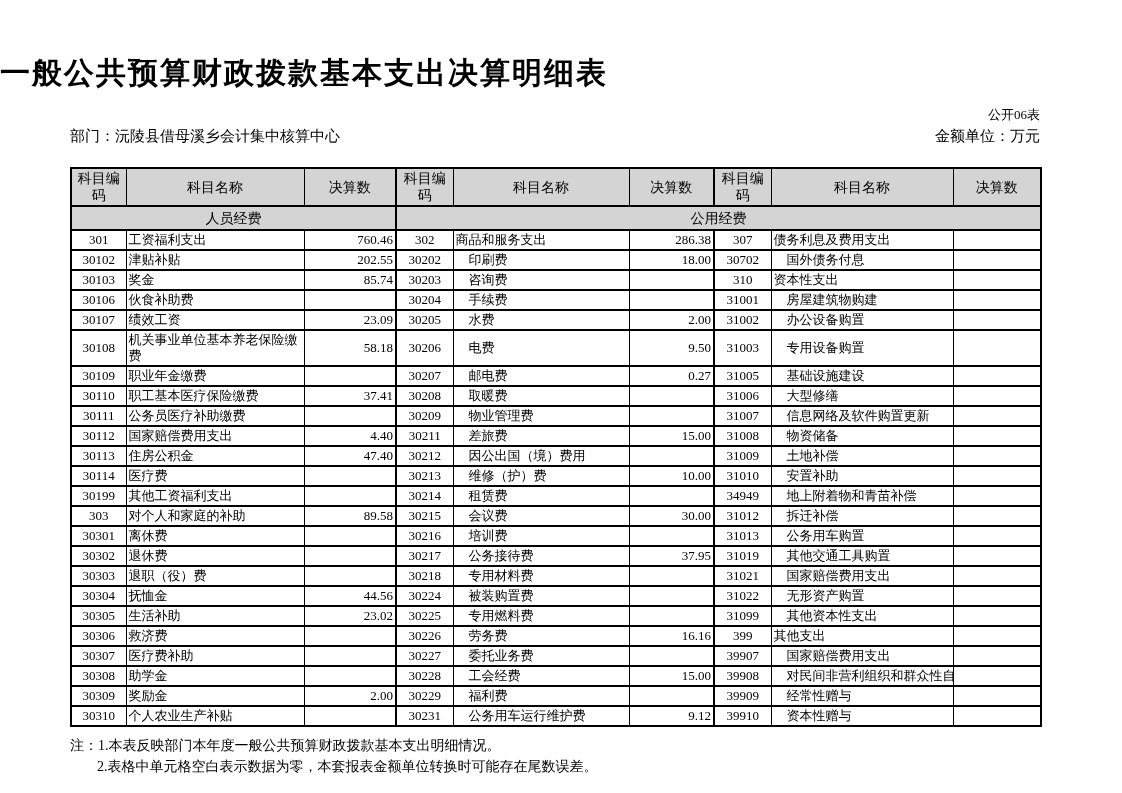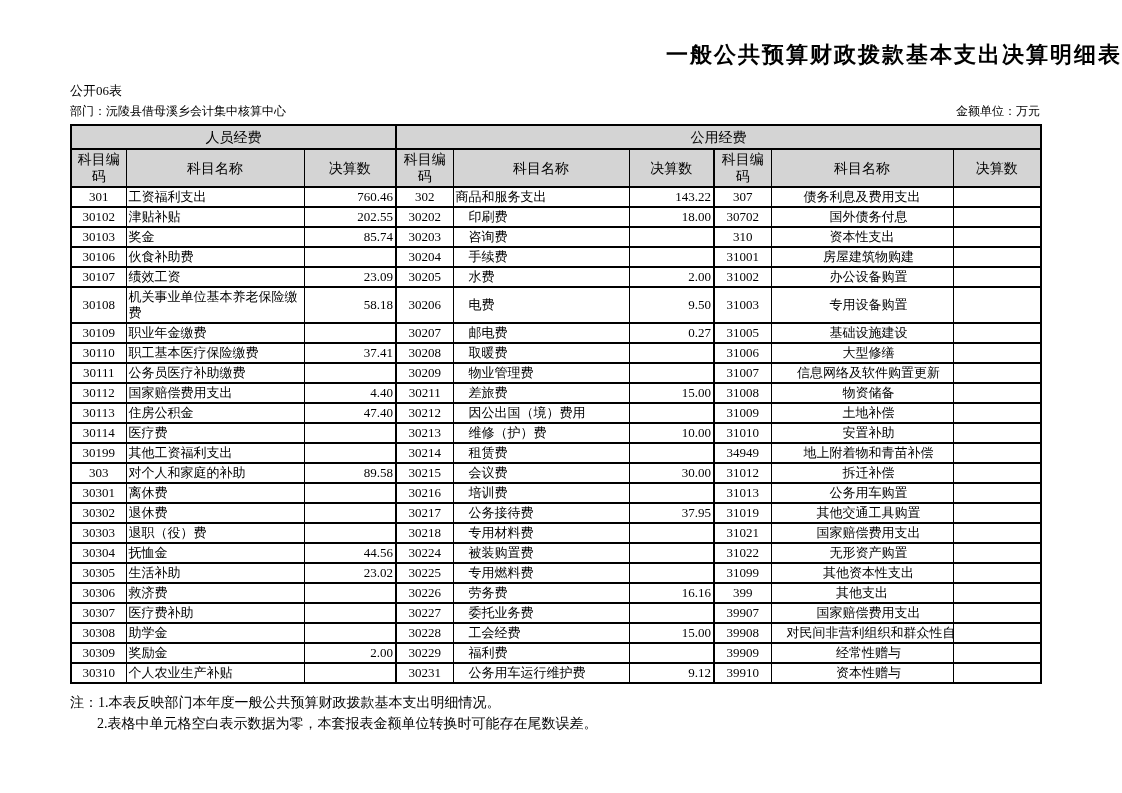--- a/index.html
+++ b/index.html
@@ -10,41 +10,41 @@
     font-family: "Liberation Serif", "DejaVu Serif", serif;
   }
   .page {
     position: relative;
     width: 1122px;
     height: 793px;
     overflow: hidden;
     background: #ffffff;
   }
   .title {
-    margin-top: 40px;
-    text-align: right;
-    font-size: 22px;
+    margin-top: 53px;
+    text-align: left;
+    font-size: 30px;
     font-weight: bold;
     letter-spacing: 2px;
   }
   .content {
     margin-left: 70px;
     width: 970px;
   }
   .table-code {
     margin-top: 12px;
-    text-align: left;
+    text-align: right;
     font-size: 13px;
   }
   .meta-row {
     display: flex;
     justify-content: space-between;
     align-items: flex-end;
-    font-size: 12px;
-    margin: 3px 0 4px 0;
+    font-size: 15px;
+    margin: 3px 0 21px 0;
   }
   table.budget {
     border-collapse: collapse;
     table-layout: fixed;
     width: 970px;
     border: 2px solid #000;
   }
   table.budget th, table.budget td {
     border-left: 1px solid #000;
     border-right: 1px solid #000;
@@ -66,21 +66,21 @@
   .sec { border-left-width: 2px !important; }
   table.budget td {
     font-size: 13px;
     height: 16px;
     line-height: 16px;
     padding: 1px 2px;
   }
   td.code { text-align: center; }
   td.name { text-align: left; }
   td.val  { text-align: right; padding-right: 1px; }
-  td.clip { white-space: nowrap; text-align: center; }
+  td.clip { white-space: nowrap; }
   .notes {
     margin-top: 8px;
     font-size: 14px;
     line-height: 21px;
   }
   .note-2 { padding-left: 27px; }
 </style>
 </head>
 <body>
 
@@ -104,43 +104,43 @@
           <col style="width:92px">
         <col style="width:57px">
           <col style="width:176px">
           <col style="width:85px">
         <col style="width:57px">
           <col style="width:182px">
           <col style="width:88px">
       </colgroup>
       <thead>
         <tr>
-          <th class="band" colspan="3">人员经费</th>
-          <th class="band sec" colspan="6">公用经费</th>
-        </tr>
-        <tr>
           <th class="colhead">科目编码</th>
           <th class="colhead">科目名称</th>
           <th class="colhead">决算数</th>
           <th class="colhead sec">科目编码</th>
           <th class="colhead">科目名称</th>
           <th class="colhead">决算数</th>
           <th class="colhead sec">科目编码</th>
           <th class="colhead">科目名称</th>
           <th class="colhead">决算数</th>
         </tr>
+        <tr>
+          <th class="band" colspan="3">人员经费</th>
+          <th class="band sec" colspan="6">公用经费</th>
+        </tr>
       </thead>
       <tbody>
           <tr>
             <td class="code">301</td>
             <td class="name">工资福利支出</td>
             <td class="val">760.46</td>
             <td class="code sec">302</td>
             <td class="name">商品和服务支出</td>
-            <td class="val">143.22</td>
+            <td class="val">286.38</td>
             <td class="code sec">307</td>
             <td class="name clip">债务利息及费用支出</td>
             <td class="val"></td>
           </tr>
           <tr>
             <td class="code">30102</td>
             <td class="name">津贴补贴</td>
             <td class="val">202.55</td>
             <td class="code sec">30202</td>
             <td class="name">　印刷费</td>

